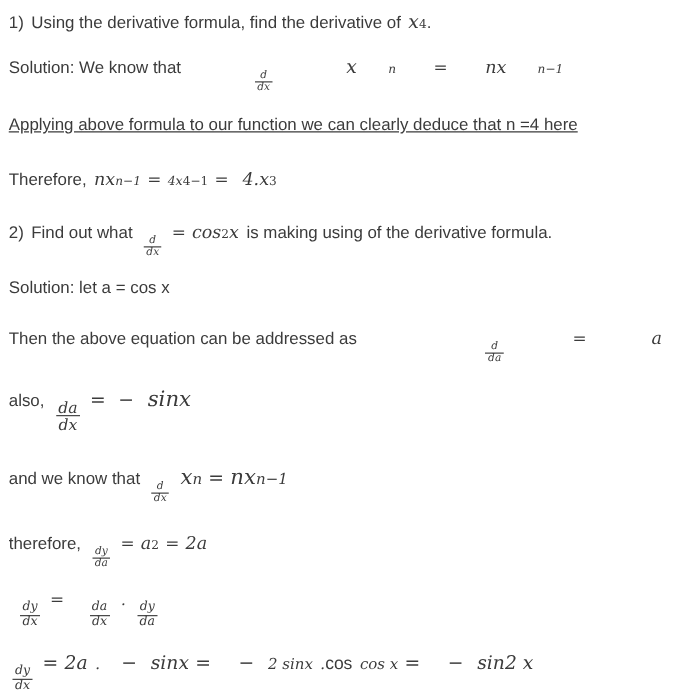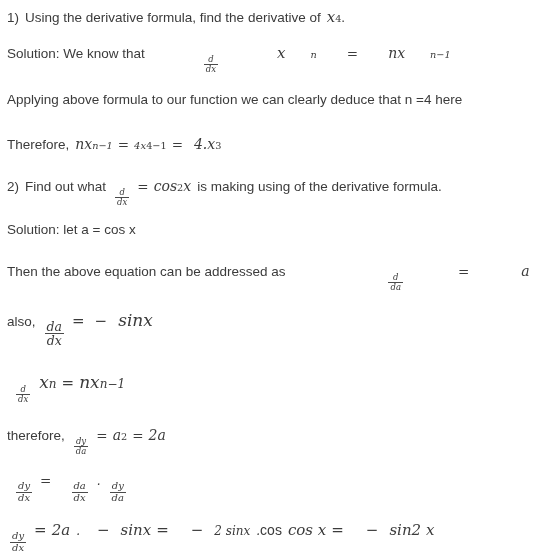--- a/index.html
+++ b/index.html
@@ -109,21 +109,21 @@
       <span class="den">dx</span>
     </span>
     <span class="gap"></span>
     <span class="mid-x">x</span>
       <sup class="sp">n</sup>
     <span class="eq">=</span>
     <span class="mn" style="font-size:14px">nx</span>
       <sup class="sp">n−1</sup>
   </div>
 
-  <div class="line" style="top:93px;">
+  <div class="line" style="top:93px;text-decoration:underline;">
     <span class="txt">Applying above formula to our function we can clearly deduce that n =4 here</span>
   </div>
 
   <div class="line" style="top:137px;">
     <span class="txt">Therefore,</span>
     <span class="gap"></span>
     <span class="mn" style="font-size:14px">nx</span>
       <sup class="sp">n−1</sup>
     <span class="eq">=</span>
     <span class="mn" style="font-size:10px">4x</span>
@@ -175,20 +175,21 @@
       <span class="num">da</span>
       <span class="den">dx</span>
     </span>
     <span class="eq" style="font-size:15px">=</span>
     <span class="eq" style="font-size:15px">−</span>
     <span class="gap"></span>
     <span class="mn" style="font-size:17px">sinx</span>
   </div>
 
   <div class="line" style="top:374px;">
+    <span class="txt">and we know that</span>
     <span class="gap"></span>
     <span class="frac small">
       <span class="num">d</span>
       <span class="den">dx</span>
     </span>
     <span class="gap"></span>
     <span class="big-x">x</span>
       <sup class="sp" style="font-size:12px">n</sup>
     <span class="eq" style="font-size:15px">=</span>
     <span class="mn" style="font-size:17px">nx</span>
@@ -245,21 +246,21 @@
     <span class="mn" style="font-size:15px">sinx</span>
     <span class="eq" style="font-size:15px">=</span>
     <span class="gap-lg"></span>
     <span class="eq" style="font-size:15px">−</span>
     <span class="gap"></span>
     <span class="mn" style="font-size:12px">2 sinx</span>
     <span class="gap"></span>
     <span class="mn" style="font-size:12px">.</span>
     <span class="txt" style="font-size:14px">cos</span>
     <span class="gap"></span>
-    <span class="mn" style="font-size:15px">cos x</span>
+    <span class="mn" style="font-size:12px">cos x</span>
     <span class="eq" style="font-size:15px">=</span>
     <span class="gap-lg"></span>
     <span class="eq" style="font-size:15px">−</span>
     <span class="gap"></span>
     <span class="mn" style="font-size:15px">sin2 x</span>
   </div>
 
 </div>
 
 </body></html>

